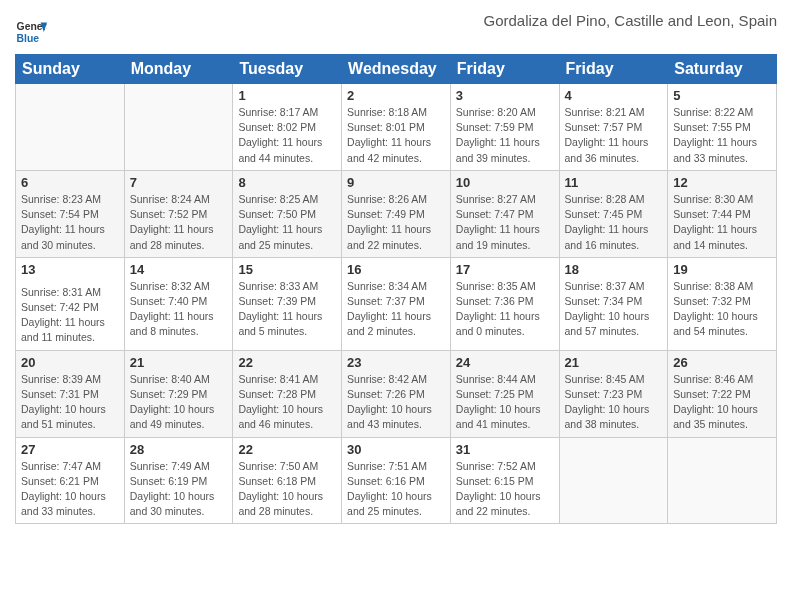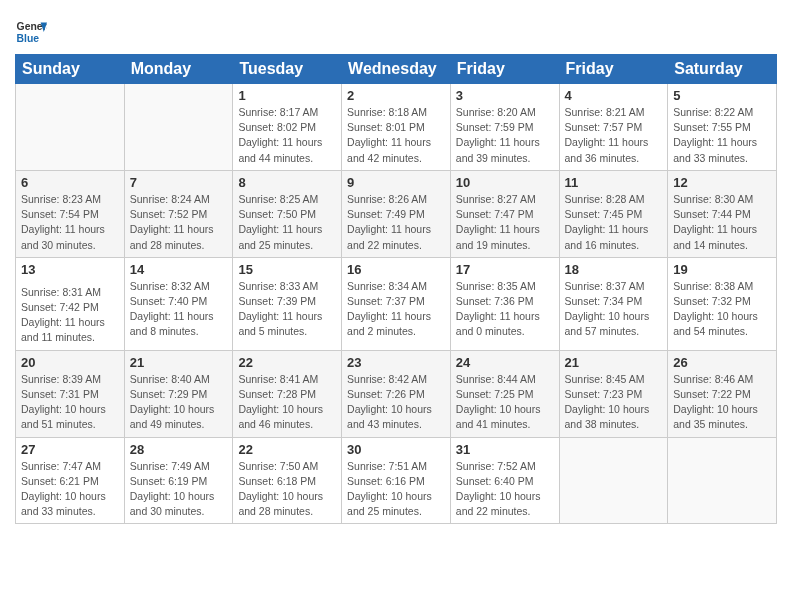--- a/index.html
+++ b/index.html
@@ -91,20 +91,21 @@
 
 <div class="header-row">
   <div class="logo">
     <svg class="logo-icon" viewBox="0 0 40 40">
       <text x="2" y="18" font-size="13" font-weight="bold" fill="#333" font-family="Arial">General</text>
       <text x="2" y="32" font-size="13" font-weight="bold" fill="#1a6ab0" font-family="Arial">Blue</text>
       <polygon points="32,8 40,8 36,20" fill="#1a6ab0"></polygon>
     </svg>
   </div>
   <div class="title-block">
+    <div class="subtitle">Gordaliza del Pino, Castille and Leon, Spain</div>
   </div>
 </div>
 
 <table class="calendar">
   <thead>
     <tr>
     <th>Sunday</th>
         <th>Monday</th>
         <th>Tuesday</th>
         <th>Wednesday</th>
@@ -301,20 +302,20 @@
         </td>
         <td>
           <span class="day-num">30</span>
           <div class="day-info" style="white-space: pre-line;">Sunrise: 7:51 AM
 Sunset: 6:16 PM
 Daylight: 10 hours and 25 minutes.</div>
         </td>
         <td>
           <span class="day-num">31</span>
           <div class="day-info" style="white-space: pre-line;">Sunrise: 7:52 AM
-Sunset: 6:40 PM
+Sunset: 6:15 PM
 Daylight: 10 hours and 22 minutes.</div>
         </td>
         <td class="empty"></td>
         <td class="empty"></td>
       </tr>
     </tbody>
 </table>
 
 </body></html>

